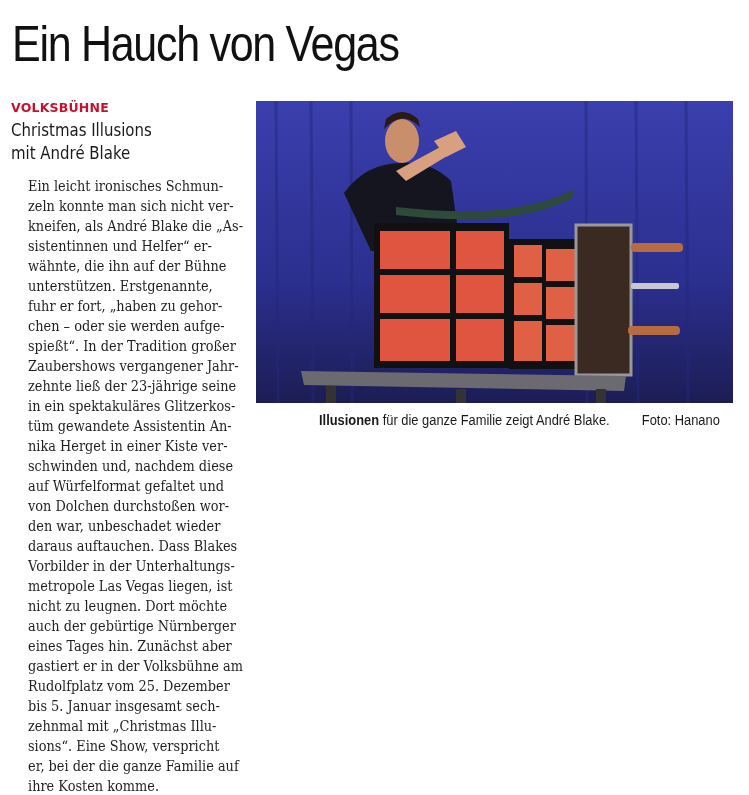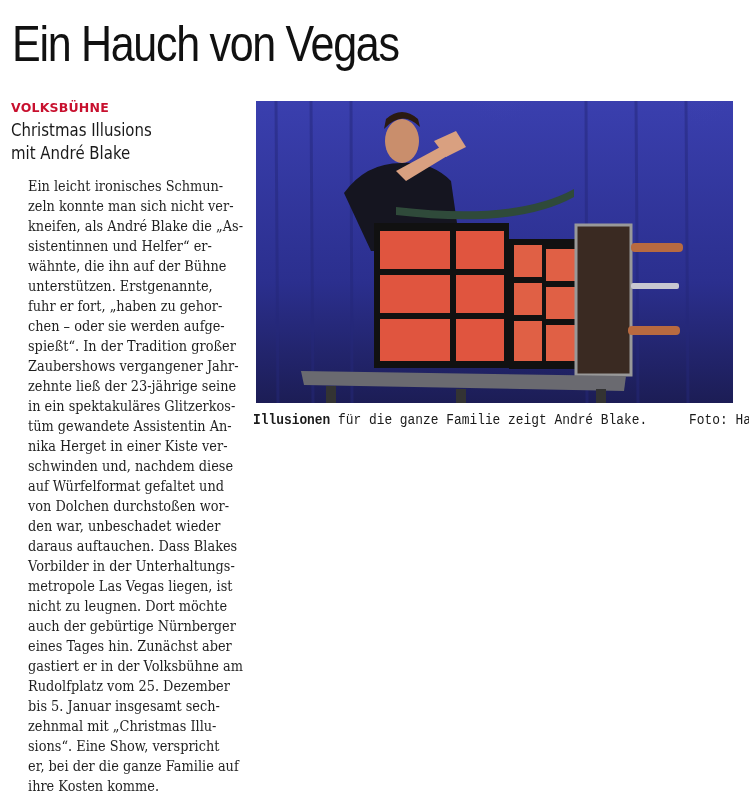--- a/index.html
+++ b/index.html
@@ -32,23 +32,23 @@
       font-family: "DejaVu Serif", serif; font-size: 15px;
       line-height: 20px; color: #1f1f1f;
       transform: scaleX(0.86); transform-origin: left center;
       height: 20px;
     }
     .photo {
       position: absolute; left: 256px; top: 101px; width: 477px; height: 302px;
       overflow: hidden; background: #2a2f8c;
     }
     .caption {
-      position: absolute; left: 253px; top: 412px; width: 478px;
-      font-family: Liberation Mono, monospace; font-size: 14px; color: #1a1a1a;
-      display: flex; justify-content: flex-start; white-space: nowrap;
+      position: absolute; left: 242px; top: 412px; width: 478px;
+      font-family: Liberation Sans, sans-serif; font-size: 14px; color: #1a1a1a;
+      display: flex; justify-content: flex-end; white-space: nowrap;
     }
     .caption .cap-main { transform: scaleX(0.92); transform-origin: left center; }
     .caption .cap-bold { font-weight: bold; }
     .caption .credit { transform: scaleX(0.92); transform-origin: right center; }
   </style>
 </head>
 <body>
 
 <div class="headline">Ein Hauch von Vegas</div>
 

